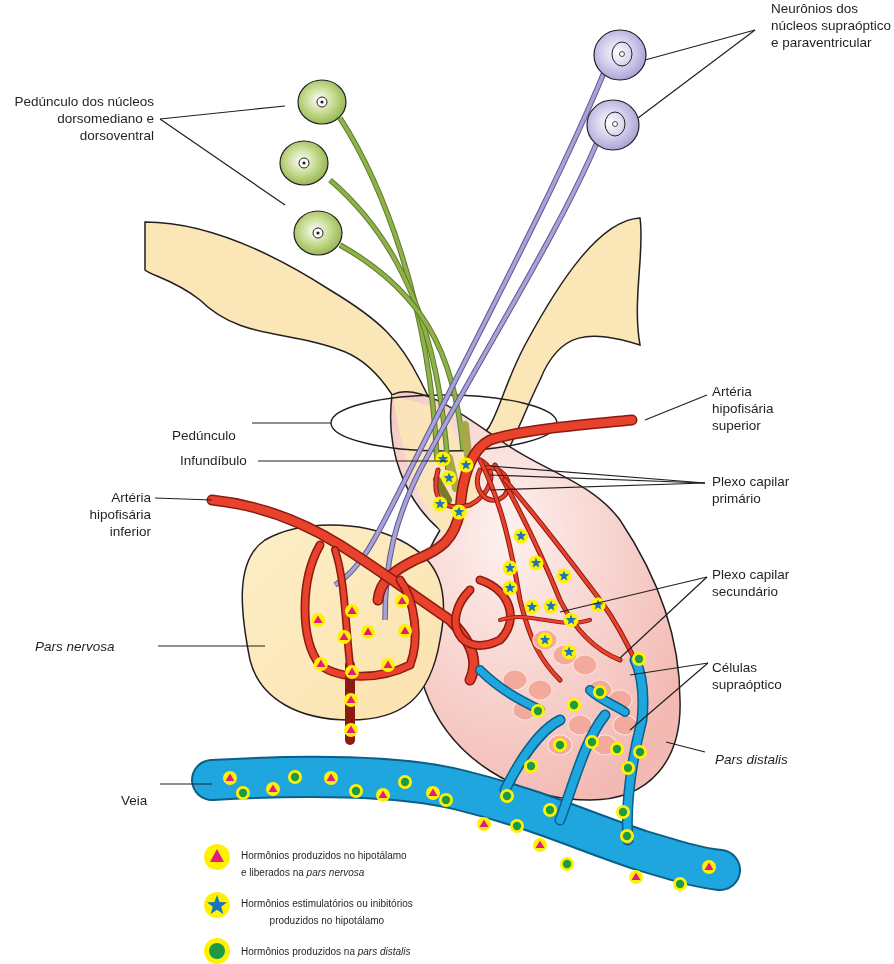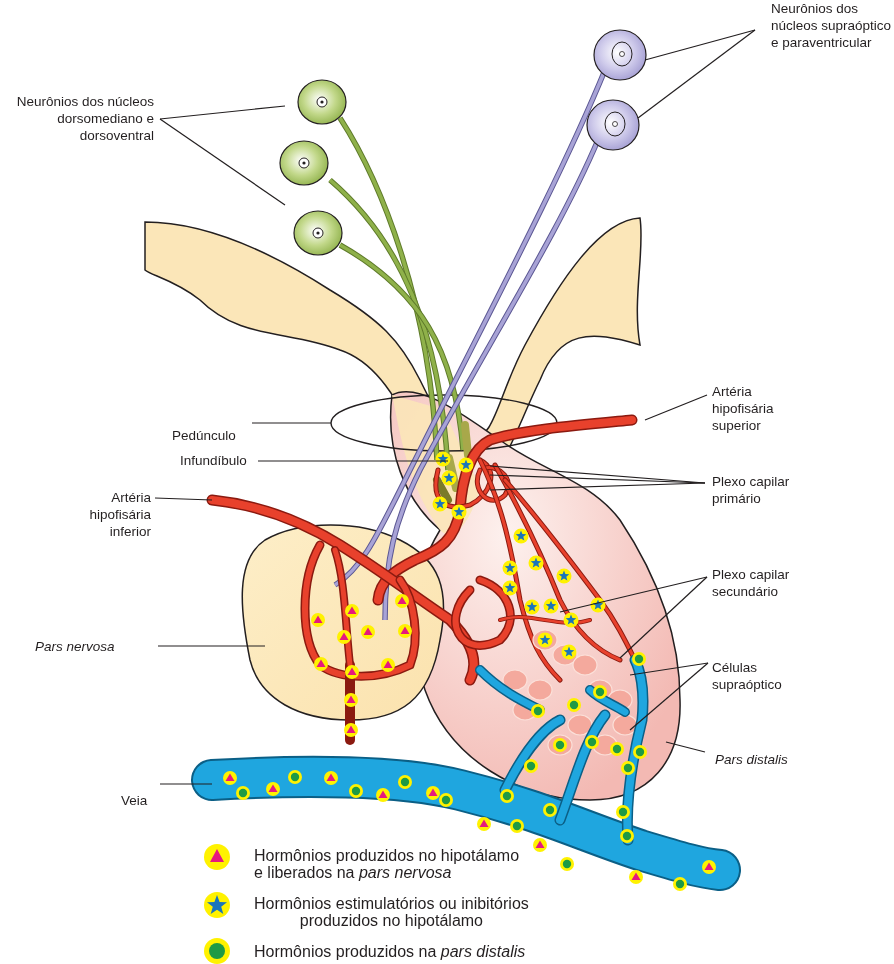--- a/index.html
+++ b/index.html
@@ -1,21 +1,21 @@
 <!DOCTYPE html>
 <html><head>
 <meta charset="utf-8">
 <style>
   html,body{margin:0;padding:0;background:#ffffff;}
   body{width:894px;height:964px;position:relative;overflow:hidden;font-family:"Liberation Sans",sans-serif;color:#231f20;}
   #stage{position:absolute;left:0;top:0;width:894px;height:964px;}
   .lbl{position:absolute;font-size:13.5px;line-height:17px;color:#231f20;white-space:nowrap;}
   .lbl.r{text-align:right;}
   .it{font-style:italic;}
-  .leg{position:absolute;left:254px;font-size:16px;line-height:17px;}
+  .leg{position:absolute;left:241px;font-size:10px;line-height:17px;}
   .legi{position:absolute;left:203px;width:28px;height:28px;}
 </style>
 </head>
 <body>
 
 <svg id="stage" width="894" height="964" viewBox="0 0 894 964" xmlns="http://www.w3.org/2000/svg">
   <defs>
     <radialGradient id="gGreen" cx="45%" cy="45%" r="60%">
       <stop offset="0" stop-color="#ffffff"></stop>
       <stop offset="0.55" stop-color="#c2d88a"></stop>
@@ -404,21 +404,21 @@
       <path d="M707 577 L620 658"></path>
     <path d="M708 663 L630 675"></path>
       <path d="M708 663 L630 730"></path>
     <path d="M705 752 L666 742"></path>
     <path d="M158 646 L265 646"></path>
     <path d="M160 784 L212 784"></path>
   </g>
 </svg>
 
 <div class="lbl r" style="right:740px;top:93px;">
-  <div>Neurônios dos núcleos</div>
+  <div>Pedúnculo dos núcleos</div>
   <div>dorsomediano e</div>
   <div>dorsoventral</div>
 </div>
 <div class="lbl" style="left:759px;top:0px;margin-left:12px;">
   <div>Neurônios dos</div>
   <div>núcleos supraóptico</div>
   <div>e paraventricular</div>
 </div>
 <div class="lbl" style="left:172px;top:427px;">Pedúnculo</div>
 <div class="lbl" style="left:180px;top:452px;">Infundíbulo</div>

